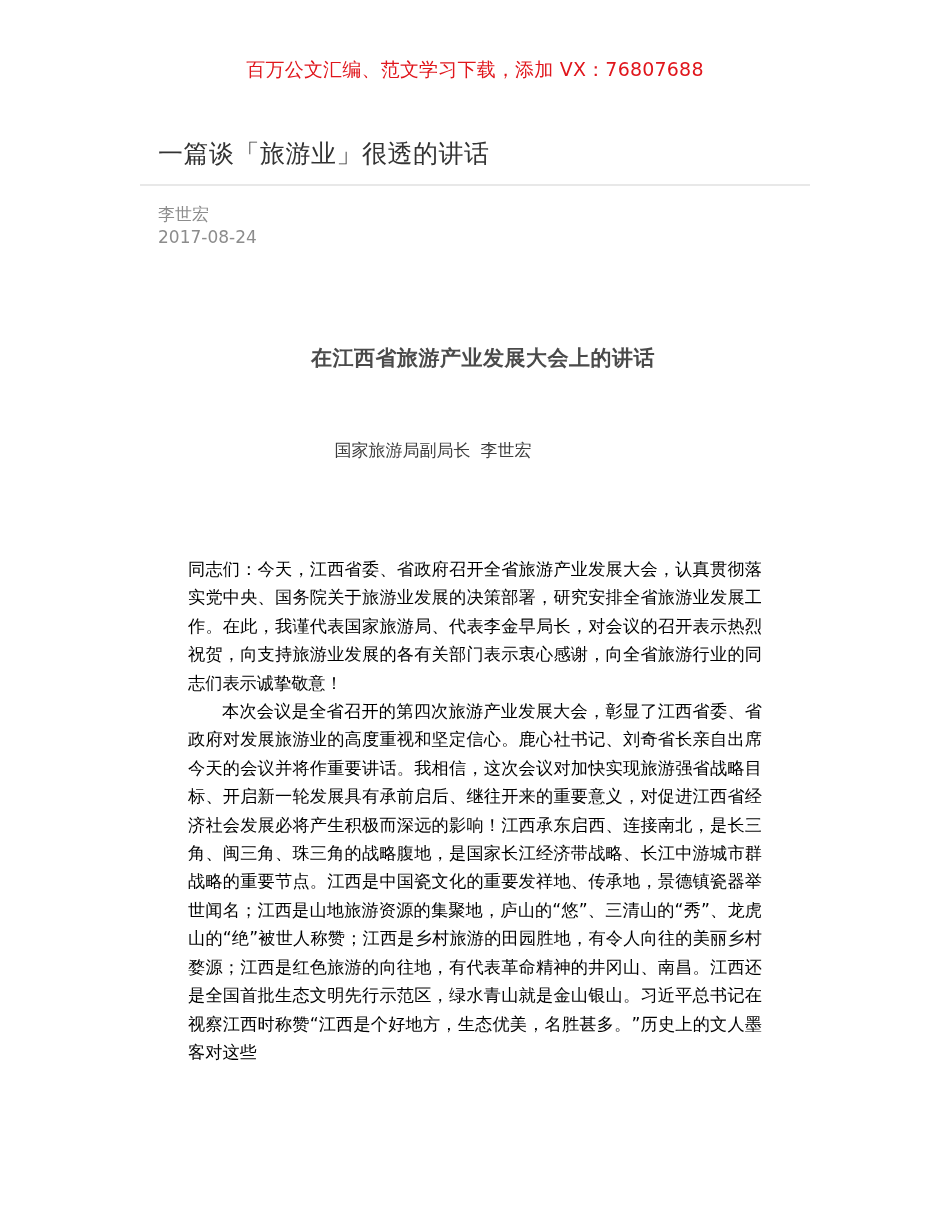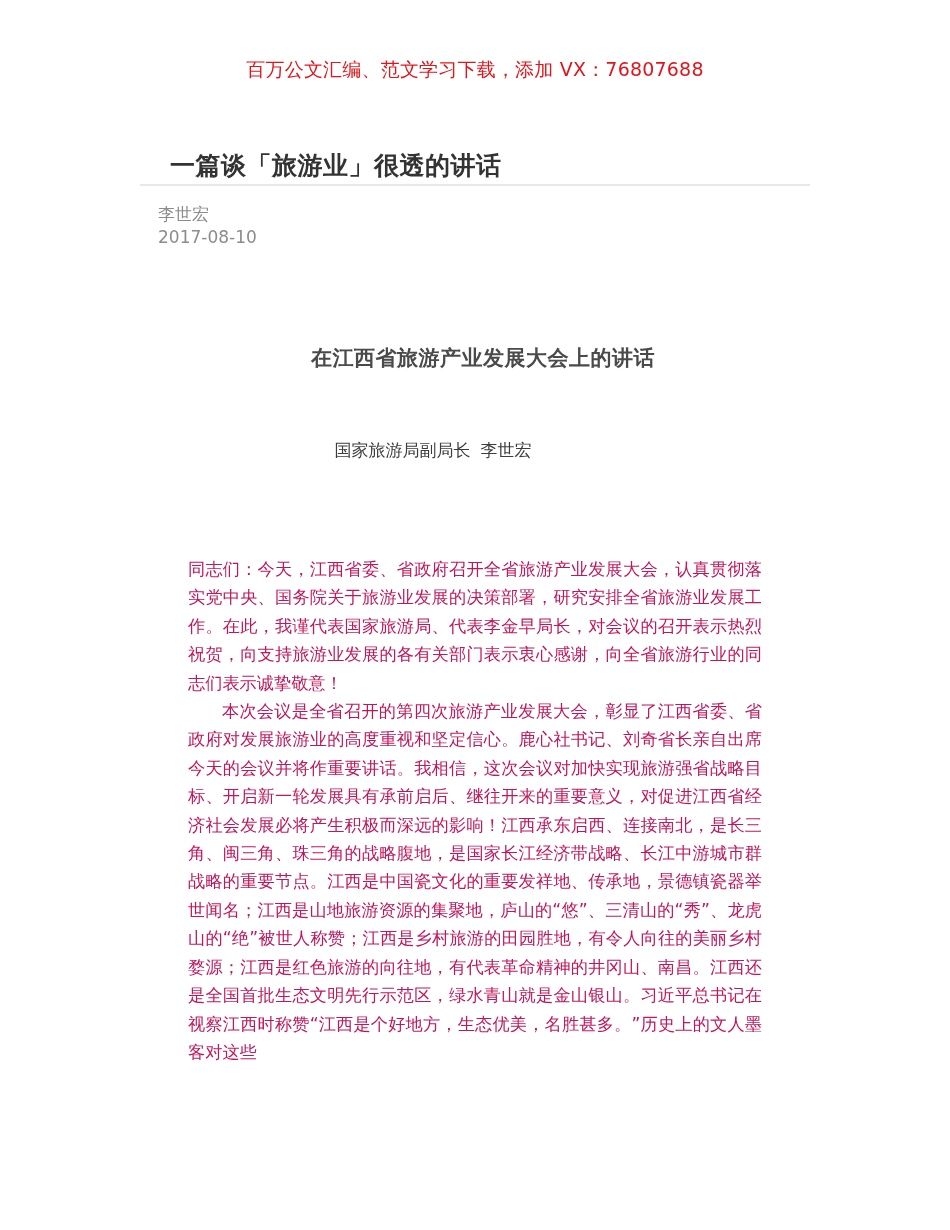--- a/index.html
+++ b/index.html
@@ -27,38 +27,38 @@
       position: absolute; left: 8px; top: 343px; width: 950px; text-align: center;
       font-size: 21px; font-weight: bold; color: #4a4a4a; line-height: 30px; letter-spacing: 0.5px;
     }
     .speaker {
       position: absolute; left: 0; top: 437px; width: 866px; text-align: center;
       font-size: 17px; color: #3c3c3c; line-height: 26px;
     }
     .speaker .gap { display: inline-block; width: 10px; }
     .body {
       position: absolute; left: 188px; top: 555px; width: 574px;
-      font-size: 17.2px; color: #be185d; line-height: 28.4px;
+      font-size: 17.2px; color: #000000; line-height: 28.4px;
       text-align: justify;
     }
     .body p { margin: 0; }
     .body p.indent { text-indent: 34px; }
   </style>
 </head>
 <body>
 
 <div class="banner">百万公文汇编、范文学习下载，添加 VX：76807688</div>
 
-<h1 class="title" style="margin:12px;font-weight:bold;">一篇谈「旅游业」很透的讲话</h1>
+<h1 class="title" style="margin:0;font-weight:normal;">一篇谈「旅游业」很透的讲话</h1>
 
 <div class="divider"></div>
 
 <div class="meta">
   <div>李世宏</div>
-  <div>2017-08-10</div>
+  <div>2017-08-24</div>
 </div>
 
 <div class="speech-title">在江西省旅游产业发展大会上的讲话</div>
 
 <div class="speaker">
   <span>国家旅游局副局长</span><span class="gap"></span><span>李世宏</span>
 </div>
 
 <div class="body">
   <p>同志们：今天，江西省委、省政府召开全省旅游产业发展大会，认真贯彻落实党中央、国务院关于旅游业发展的决策部署，研究安排全省旅游业发展工作。在此，我谨代表国家旅游局、代表李金早局长，对会议的召开表示热烈祝贺，向支持旅游业发展的各有关部门表示衷心感谢，向全省旅游行业的同志们表示诚挚敬意！</p>

